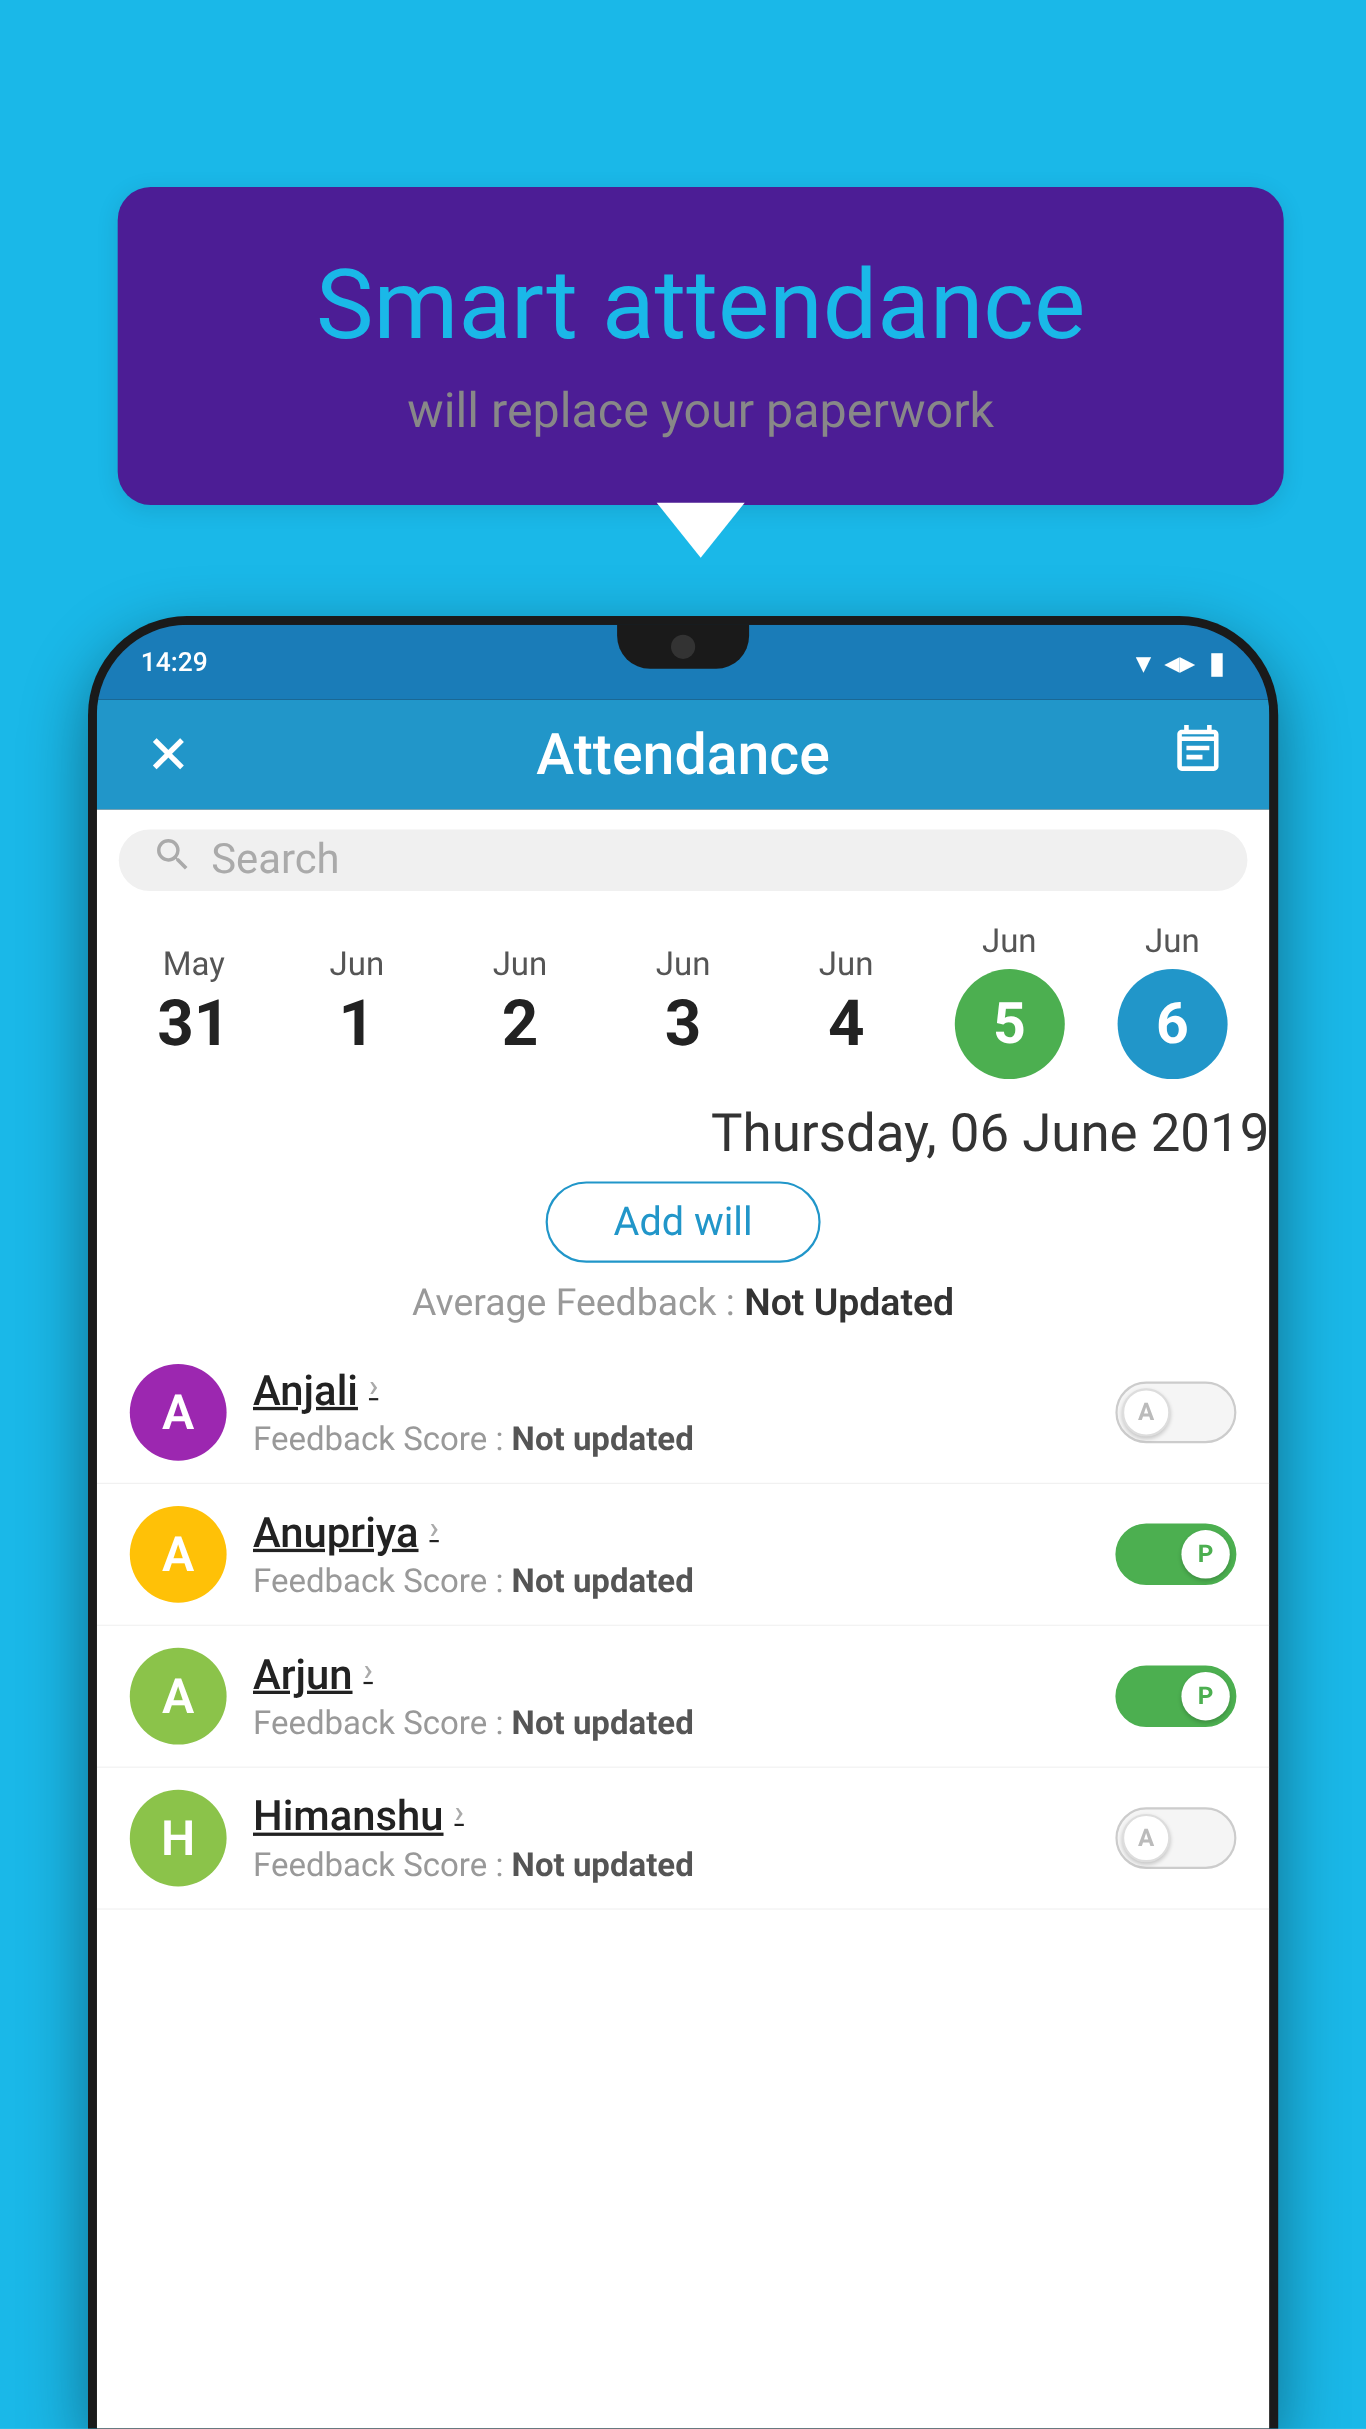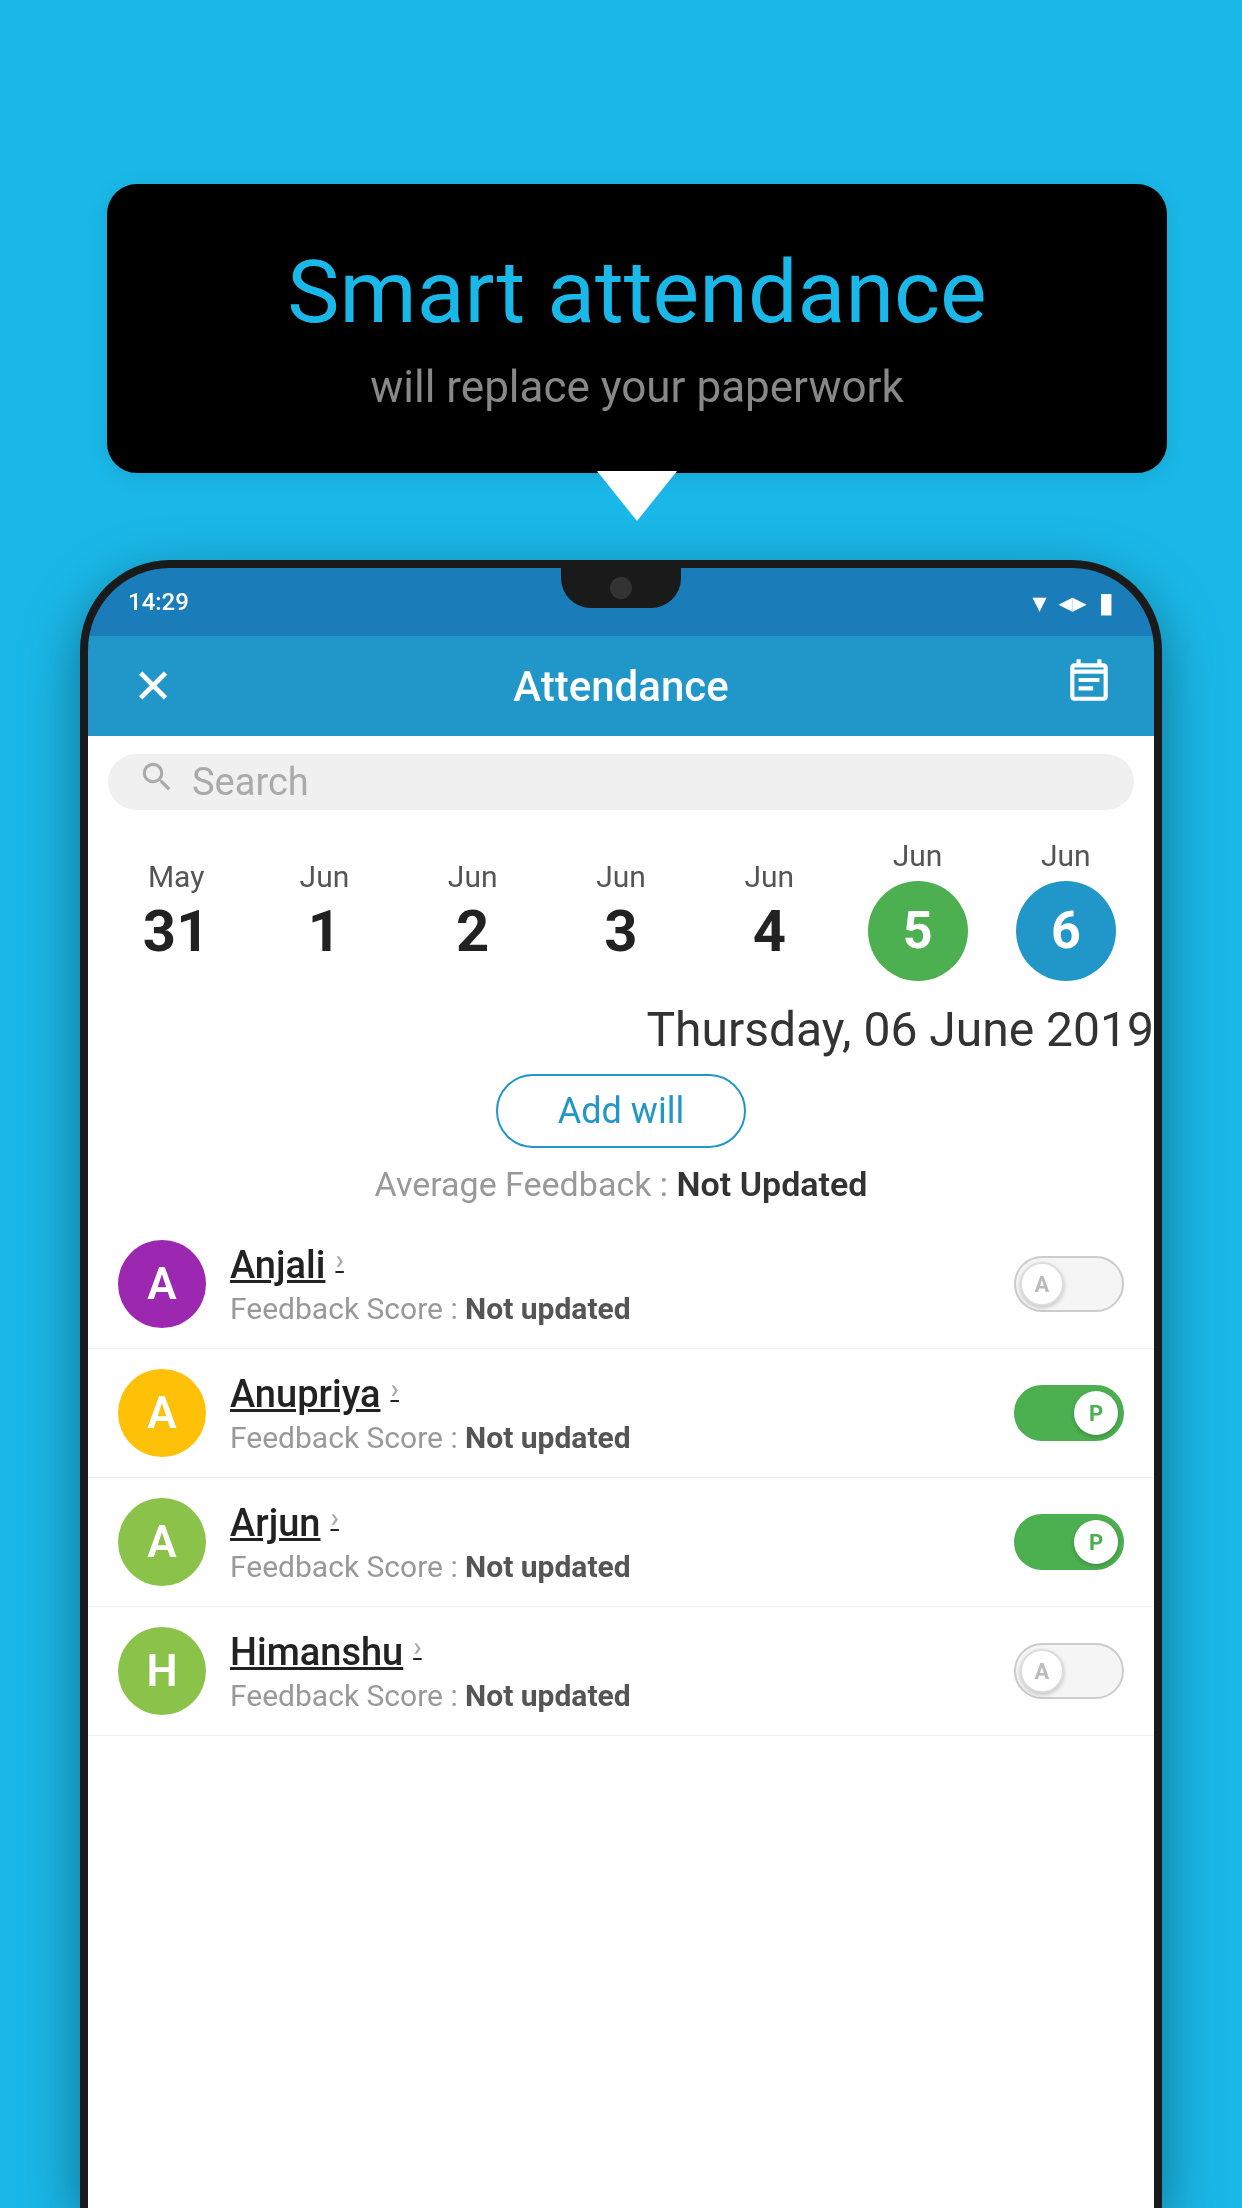--- a/index.html
+++ b/index.html
@@ -8,24 +8,24 @@
       height: 2208px;
       background-color: #1ab8e8;
       font-family: 'Roboto', Arial, sans-serif;
       overflow: hidden;
       position: relative;
     }
 
     
     .speech-bubble {
       position: absolute;
-      top: 184px;
+      top: 170px;
       left: 75px;
       right: 75px;
-      background: #000000;
+      background: #4c1d95;
       border-radius: 30px;
       padding: 60px 60px 60px 60px;
       text-align: center;
       box-shadow: 0 4px 20px rgba(0,0,0,0.1);
       margin-left: 32px;
     }
     .speech-bubble::after {
       content: '';
       position: absolute;
       bottom: -48px;
@@ -123,21 +123,21 @@
     .app-bar {
       background: #2196c9;
       height: 100px;
       display: flex;
       align-items: center;
       padding: 0 35px;
       justify-content: space-between;
     }
     .app-bar-title {
       color: white;
-      font-size: 42px;
+      font-size: 52px;
       font-weight: 500;
       flex: 1;
       text-align: center;
     }
     .app-bar-icon {
       color: white;
       font-size: 48px;
       width: 60px;
       text-align: center;
     }

